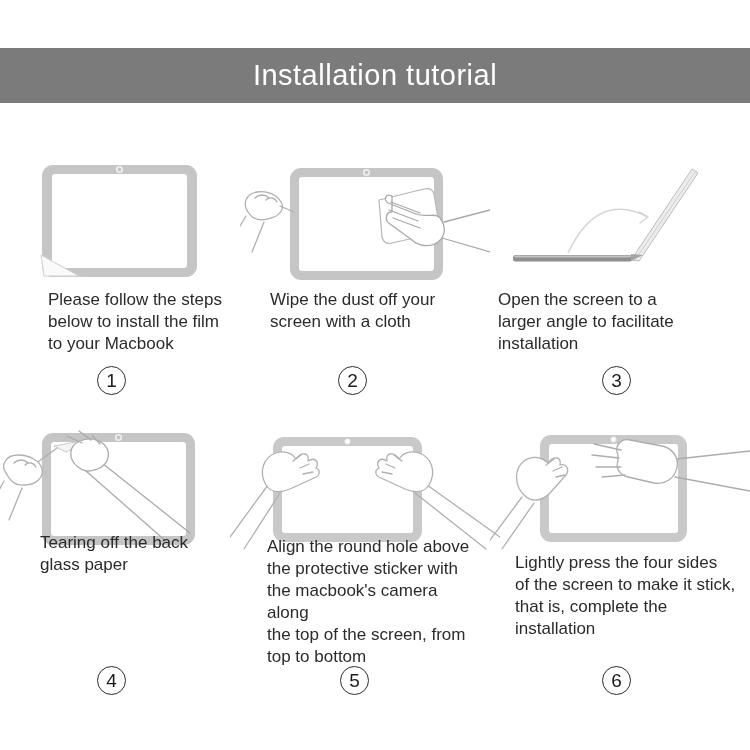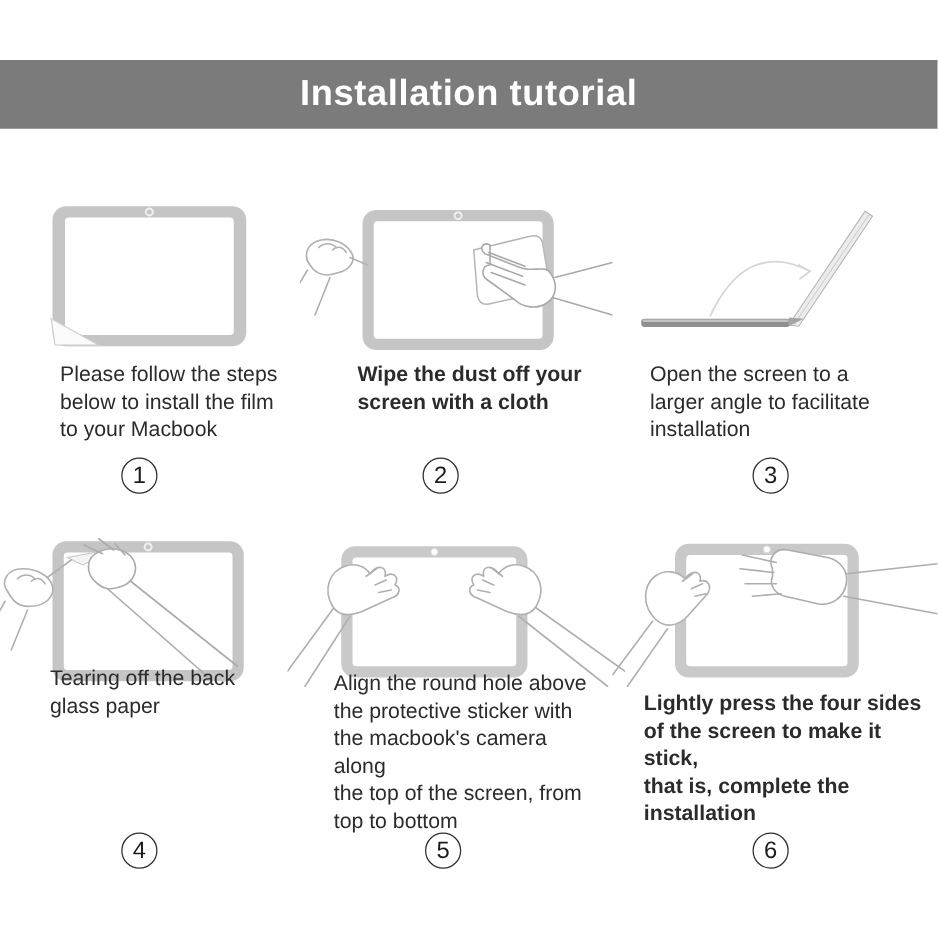--- a/index.html
+++ b/index.html
@@ -5,38 +5,38 @@
   html,body{margin:0;padding:0;}
   body{
     width:750px;height:750px;position:relative;background:#ffffff;
     font-family:"Liberation Sans", sans-serif;overflow:hidden;
   }
   .header{
     position:absolute;left:0;top:48px;width:750px;height:55px;
     background:#7b7b7b;display:flex;align-items:center;justify-content:center;
   }
   .header-title{
-    color:#ffffff;font-size:29px;font-weight:700;letter-spacing:0.5px;text-align:center;
+    color:#ffffff;font-size:29px;font-weight:400;letter-spacing:0.5px;text-align:center;
   }
   .illus{position:absolute;}
   .step-text{
     position:absolute;color:#2b2b2b;font-size:17px;line-height:22px;
     white-space:pre-line;
   }
   .num-circle{
     position:absolute;width:29px;height:29px;border:1.5px solid #2e2e2e;
     border-radius:50%;display:flex;align-items:center;justify-content:center;
     font-size:19px;color:#1c1c1c;background:#fff;box-sizing:border-box;
   }
   .t1{left:48px;top:289px;width:178px;}
-  .t2{left:286px;top:289px;width:182px;font-weight:bold;}
-  .t3{left:520px;top:289px;width:188px;}
+  .t2{left:270px;top:289px;width:182px;}
+  .t3{left:498px;top:289px;width:188px;}
   .t4{left:40px;top:532px;width:172px;}
   .t5{left:267px;top:536px;width:212px;}
-  .t6{left:515px;top:552px;width:232px;font-weight:bold;}
+  .t6{left:515px;top:552px;width:232px;}
   .c1{left:97px;top:366px;}  .c2{left:338px;top:366px;}  .c3{left:602px;top:366px;}
   .c4{left:97px;top:666px;}  .c5{left:340px;top:666px;}  .c6{left:602px;top:666px;}
 </style>
 </head>
 <body>
 
 <div class="header">
   <span class="header-title">Installation tutorial</span>
 </div>
 

